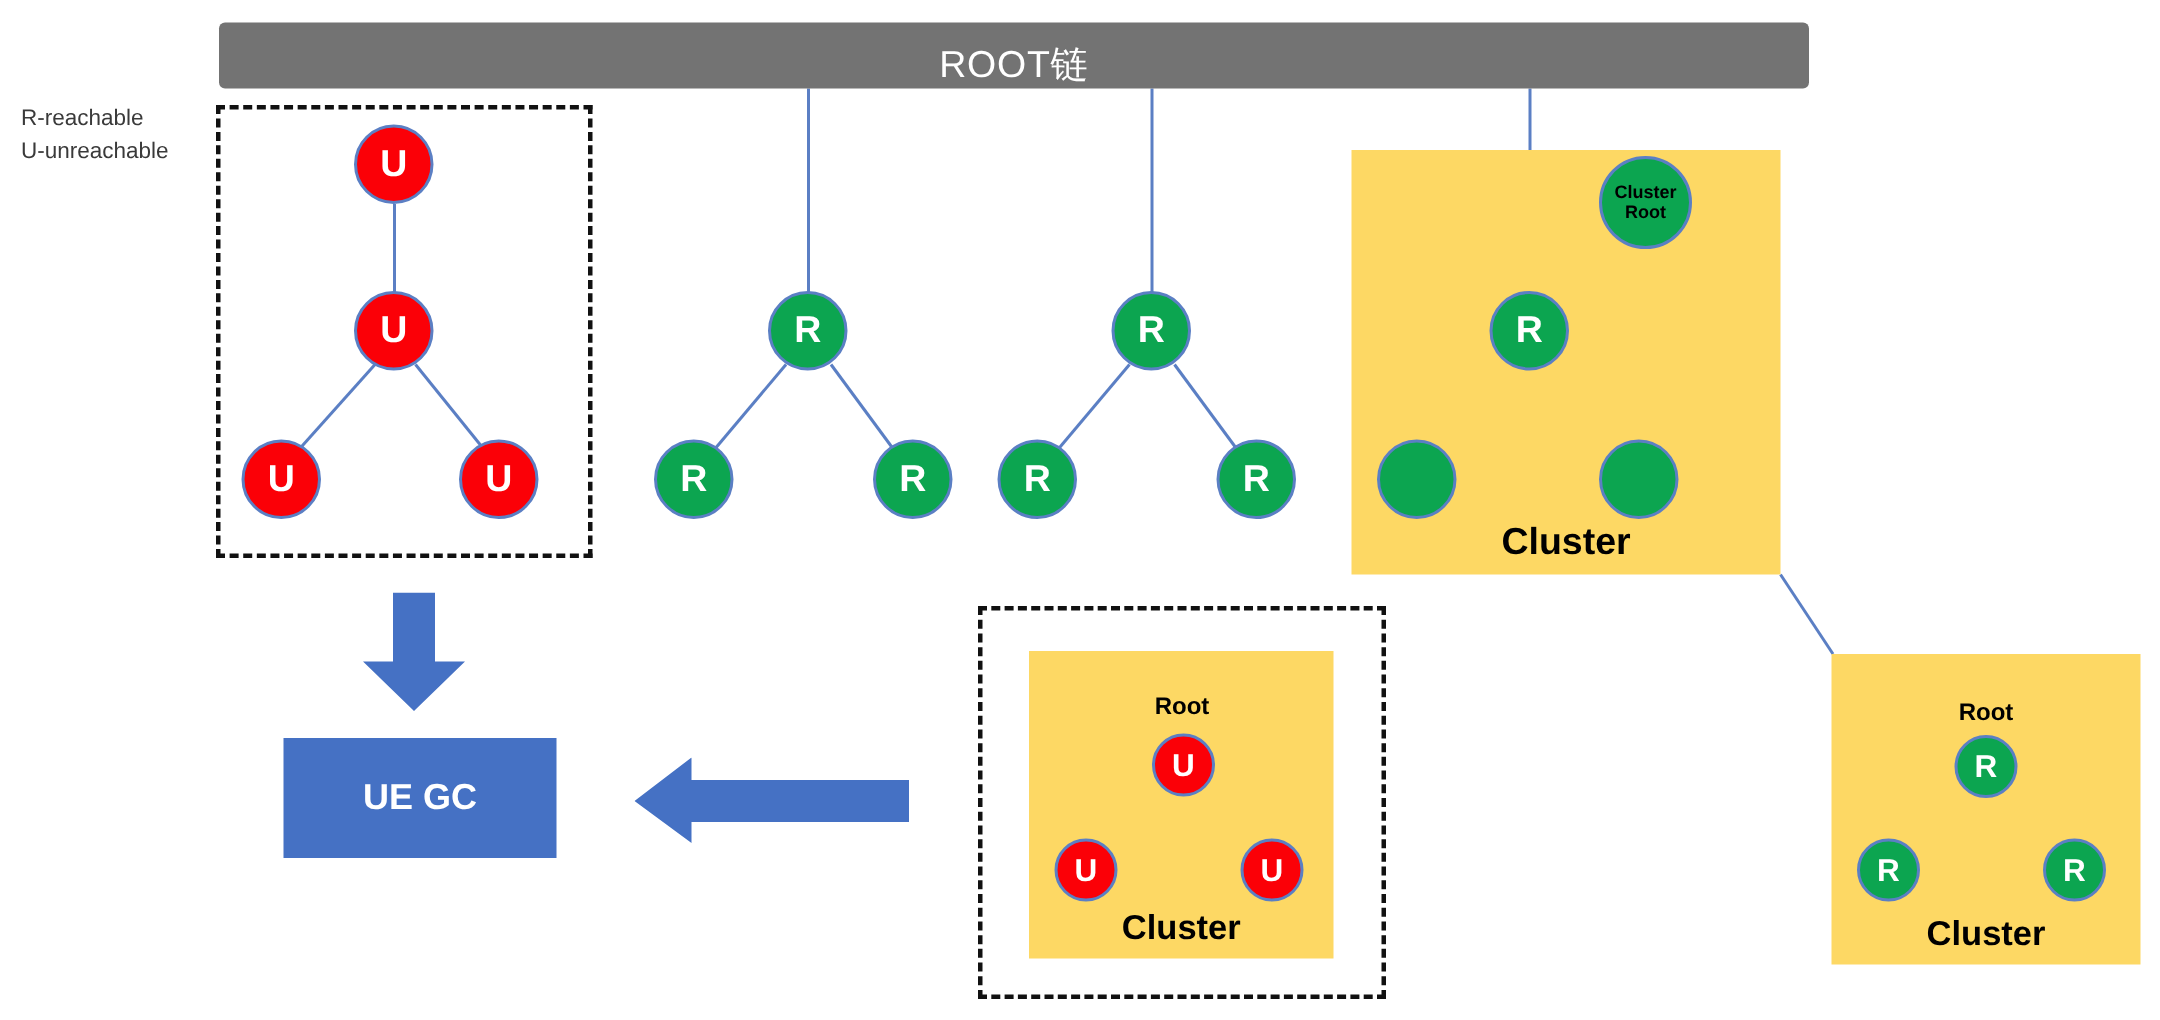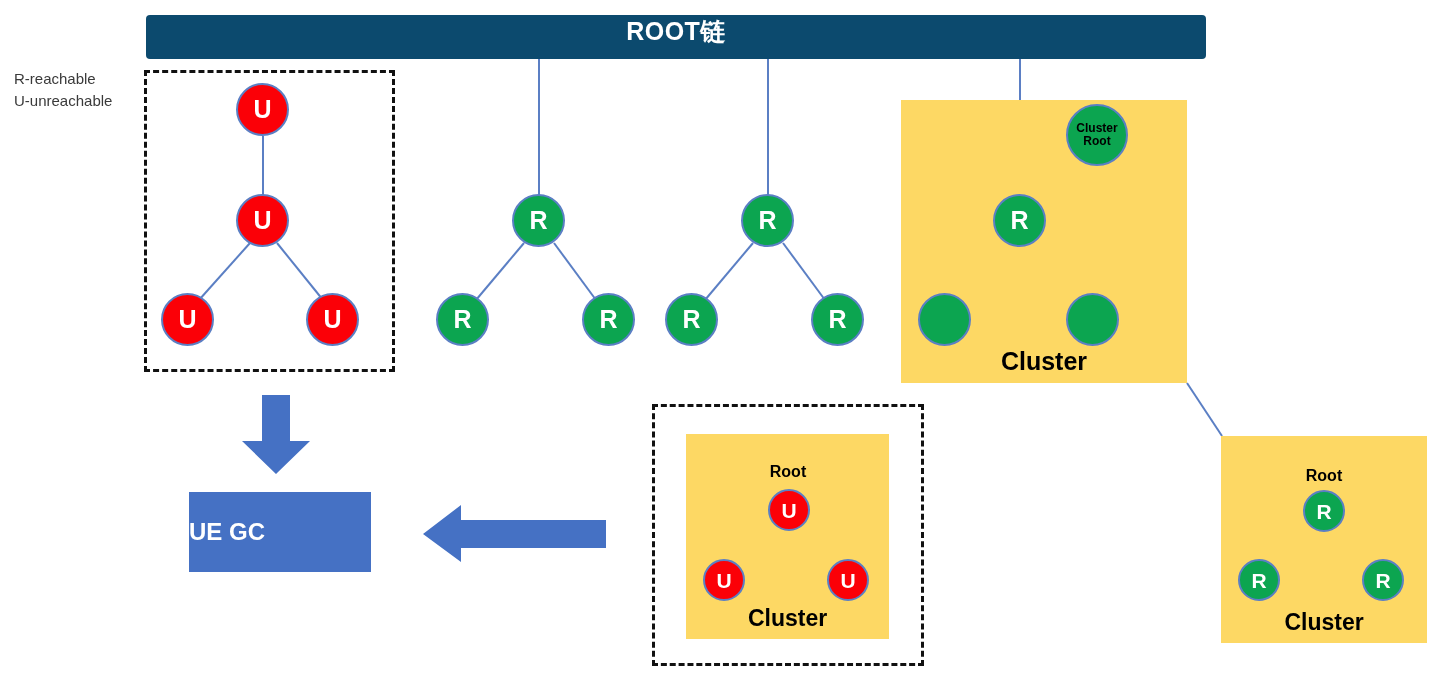--- a/index.html
+++ b/index.html
@@ -25,27 +25,27 @@
     width: 1440px;
     height: 680px;
   }
   
   .root-bar {
     position: absolute;
     left: 146px;
     top: 15px;
     width: 1060px;
     height: 44px;
-    background: #0c4a6e;
+    background: #737373;
     border-radius: 4px;
     color: #ffffff;
     font-size: 25px;
-    font-weight: bold;
+    font-weight: normal;
     display: flex;
-    align-items: flex-start;
+    align-items: flex-end;
     justify-content: center;
     letter-spacing: 0.5px;
   }
   
   .legend {
     position: absolute;
     left: 14px;
     top: 68px;
     font-size: 15px;
     color: #3a3a3a;
@@ -116,21 +116,21 @@
     left: 189px;
     top: 492px;
     width: 182px;
     height: 80px;
     background: #4571C4;
     color: #ffffff;
     font-size: 24px;
     font-weight: bold;
     display: flex;
     align-items: center;
-    justify-content: flex-start;
+    justify-content: center;
   }
   
   .arrow {
     position: absolute;
   }
 </style>
 </head>
 <body>
 
 <div id="canvas">

